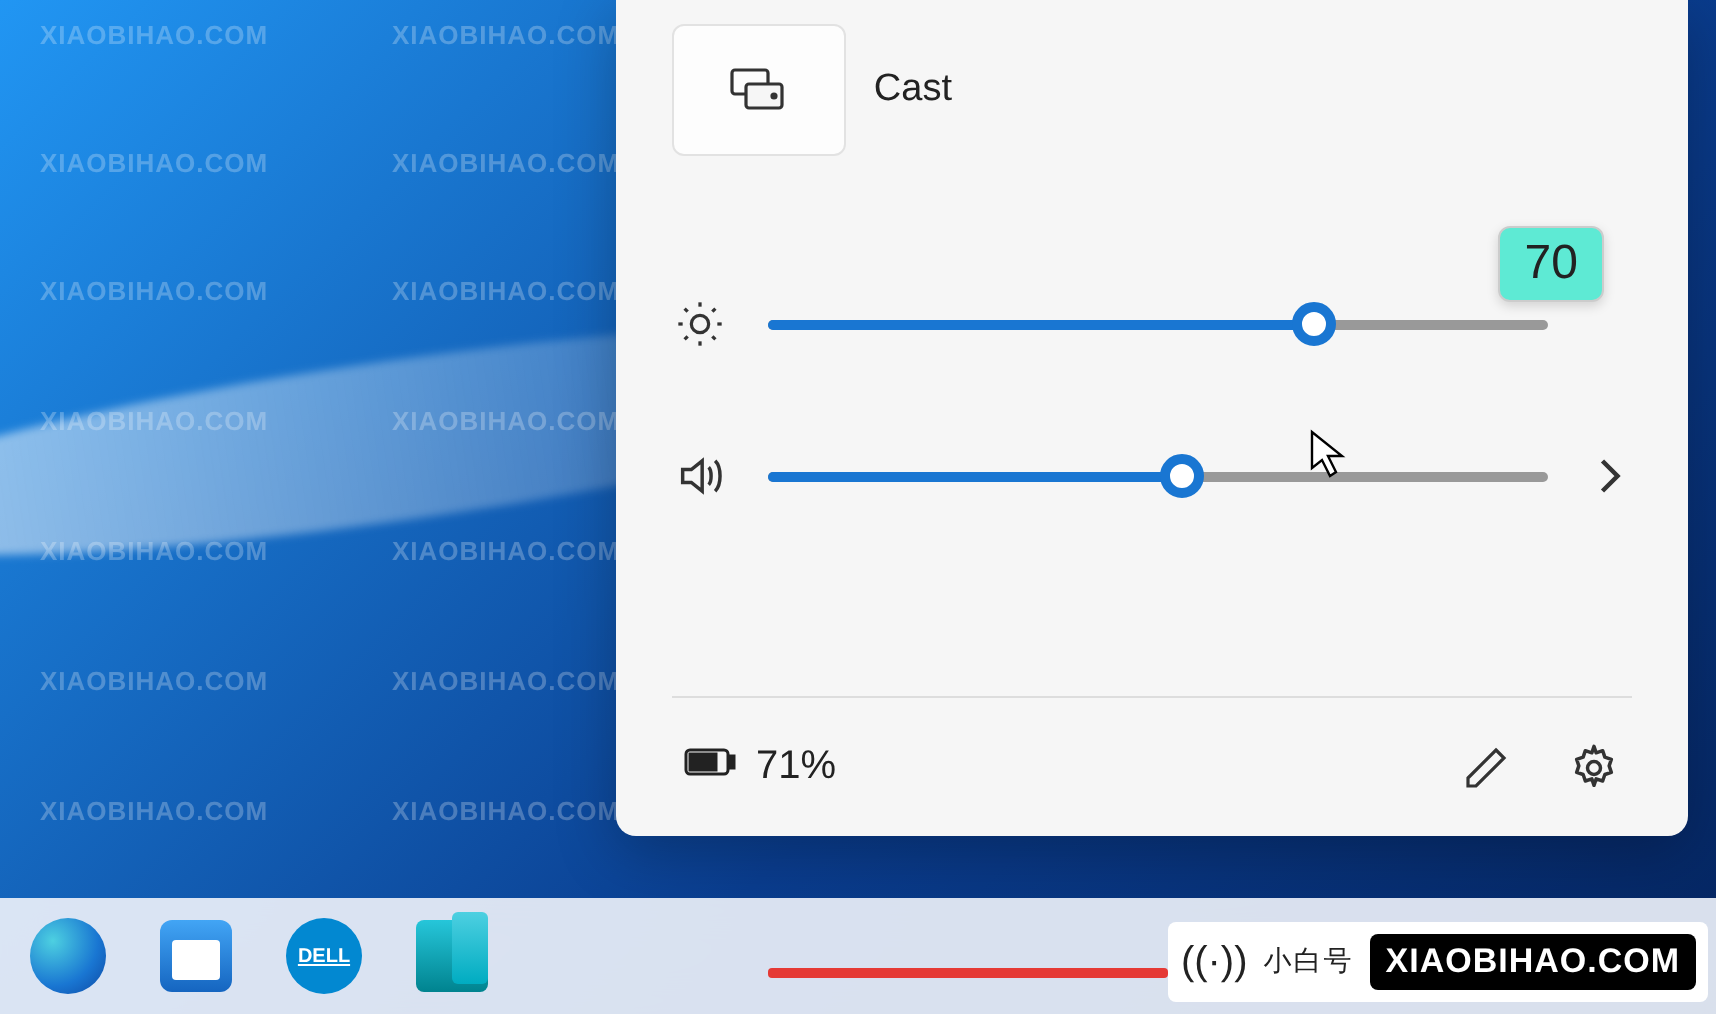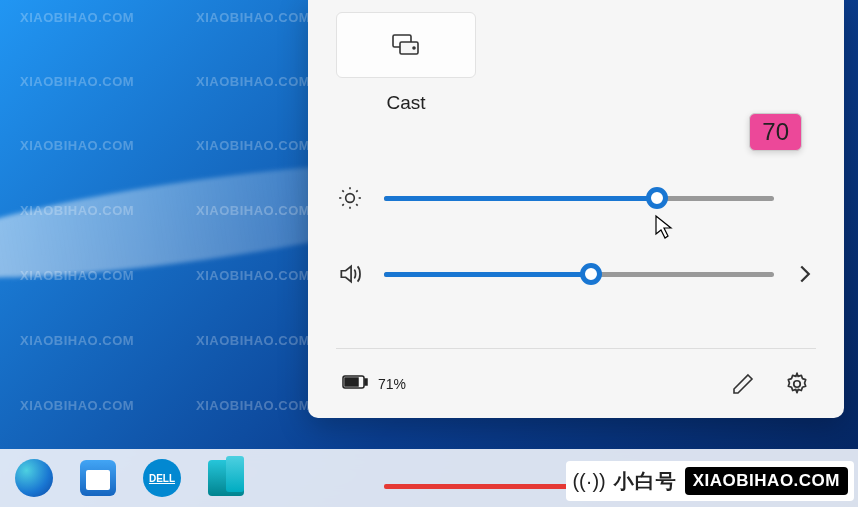--- a/index.html
+++ b/index.html
@@ -8,56 +8,56 @@
 .desktop { position: absolute; inset: 0; background: linear-gradient(135deg, #2196f3 0%, #0a3d8f 60%, #052560 100%); }
 .desktop::before { content: ''; position: absolute; top: 180px; left: -100px; width: 600px; height: 80px; background: linear-gradient(90deg, rgba(255,255,255,0.6), rgba(255,255,255,0)); transform: rotate(-8deg); border-radius: 50%; filter: blur(2px); }
 
 .watermark-layer { position: absolute; inset: 0; pointer-events: none; opacity: 0.25; }
 .wm-row { position: absolute; left: 0; right: 0; display: flex; justify-content: space-between; padding: 0 20px; white-space: nowrap; }
 .wm { color: #fff; font-size: 13px; font-weight: 600; letter-spacing: 0.5px; }
 
 .quick-panel { position: absolute; top: 0; right: 14px; width: 536px; height: 418px; background: #f6f6f6; border-radius: 0 0 10px 10px; box-shadow: 0 8px 30px rgba(0,0,0,0.25); display: flex; flex-direction: column; padding: 0 28px 0 28px; }
 
 .tile-row { display: flex; gap: 24px; padding-top: 12px; }
-.tile { width: 140px; display: flex; flex-direction: column; align-items: center; gap: 14px; }
+.tile { width: 140px; display: flex; flex-direction: row; align-items: center; gap: 14px; }
 .tile-box { width: 140px; height: 66px; background: #fdfdfd; border: 1px solid #e2e2e2; border-radius: 6px; display: flex; align-items: center; justify-content: center; }
 .tile-label { font-size: 19px; color: #222; }
 
-.tooltip-bubble { position: absolute; top: 113px; right: 42px; background: #ec4899; border: 1px solid #ccc; border-radius: 6px; padding: 4px 12px; font-size: 24px; color: #222; box-shadow: 0 2px 6px rgba(0,0,0,0.15); }
+.tooltip-bubble { position: absolute; top: 113px; right: 42px; background: #5eead4; border: 1px solid #ccc; border-radius: 6px; padding: 4px 12px; font-size: 24px; color: #222; box-shadow: 0 2px 6px rgba(0,0,0,0.15); }
 
 .slider-section { margin-top: 70px; display: flex; flex-direction: column; gap: 48px; }
 .slider-row { display: flex; align-items: center; gap: 20px; position: relative; }
 .slider-icon { width: 28px; height: 28px; display: flex; align-items: center; justify-content: center; color: #333; }
 .slider-track { flex: 1; height: 5px; background: #999; border-radius: 3px; position: relative; }
 .slider-fill { position: absolute; left: 0; top: 0; bottom: 0; background: #1976d2; border-radius: 3px; }
 .slider-thumb { position: absolute; top: 50%; width: 22px; height: 22px; background: #fff; border: 5px solid #1976d2; border-radius: 50%; transform: translate(-50%, -50%); }
 .chevron-out { width: 22px; color: #444; display:flex; align-items:center; justify-content:center; }
 
 .cursor { position: absolute; top: 214px; left: 654px; pointer-events: none; }
 
 .bottom-bar { margin-top: auto; height: 70px; display: flex; align-items: center; justify-content: space-between; border-top: 1px solid #ddd; padding: 0 6px; }
-.battery-group { display: flex; align-items: center; gap: 10px; color: #222; font-size: 14px; }
+.battery-group { display: flex; align-items: center; gap: 10px; color: #222; font-size: 20px; }
 .bottom-icons { display: flex; gap: 28px; color: #333; }
 .icon-btn { width: 26px; height: 26px; display: flex; align-items: center; justify-content: center; }
 
 .taskbar { position: absolute; left: 0; right: 0; bottom: 0; height: 58px; background: rgba(235,240,248,0.92); backdrop-filter: blur(10px); display: flex; align-items: center; padding: 0 14px; gap: 24px; }
 .tb-icon { width: 40px; height: 40px; border-radius: 6px; display: flex; align-items: center; justify-content: center; }
 .edge-icon { background: radial-gradient(circle at 30% 30%, #4dd0e1, #1976d2 60%, #0d47a1); border-radius: 50%; width: 38px; height: 38px; }
 .store-icon { background: linear-gradient(#42a5f5,#1565c0); width: 36px; height: 36px; border-radius: 6px; position: relative; }
 .store-icon::before { content:''; position:absolute; top:10px; left:6px; right:6px; bottom:6px; background:#fff; border-radius:2px; }
 .dell-icon { background: #0288d1; width: 38px; height: 38px; border-radius: 50%; display:flex; align-items:center; justify-content:center; color:#fff; font-size:10px; font-weight:bold;text-decoration:underline; }
 .servers-icon { width: 36px; height: 36px; background: linear-gradient(#26c6da,#00838f); border-radius:4px; position:relative; }
 .servers-icon::after { content:''; position:absolute; left:18px; top:-4px; width:18px; height:36px; background: linear-gradient(#4dd0e1,#00acc1); border-radius:3px; }
 
 .tray { position: absolute; right: 14px; bottom: 10px; display: flex; gap: 18px; align-items: center; color: #444; }
 
 .underline { position: absolute; left: 384px; bottom: 18px; width: 200px; height: 5px; background: #e53935; border-radius: 2px; }
 
 .logo-overlay { position: absolute; right: 4px; bottom: 6px; height: 40px; display: flex; align-items: center; gap: 8px; background: #fff; padding: 2px 6px; border-radius: 4px; }
-.logo-cn { color: #222; font-size: 20px; font-weight: 700; letter-spacing: 1px; }
+.logo-cn { color: #222; font-size: 14px; font-weight: 400; letter-spacing: 1px; }
 .logo-badge { background: #000; color: #fff; font-size: 17px; font-weight: 700; padding: 4px 8px; border-radius: 4px; letter-spacing: 0.5px; }
 .logo-wave { color: #222; font-size: 20px; }
 </style>
 </head>
 <body>
 
 <div class="desktop"></div>
 
 <div class="watermark-layer">
   <div class="wm-row" style="top:10px">

